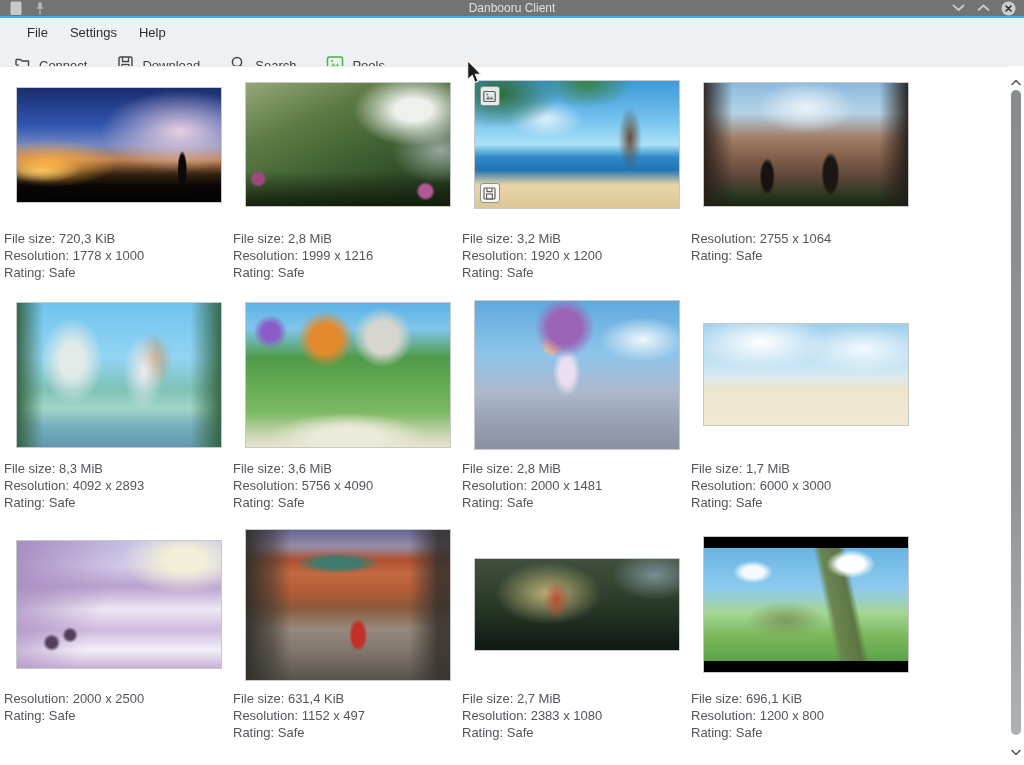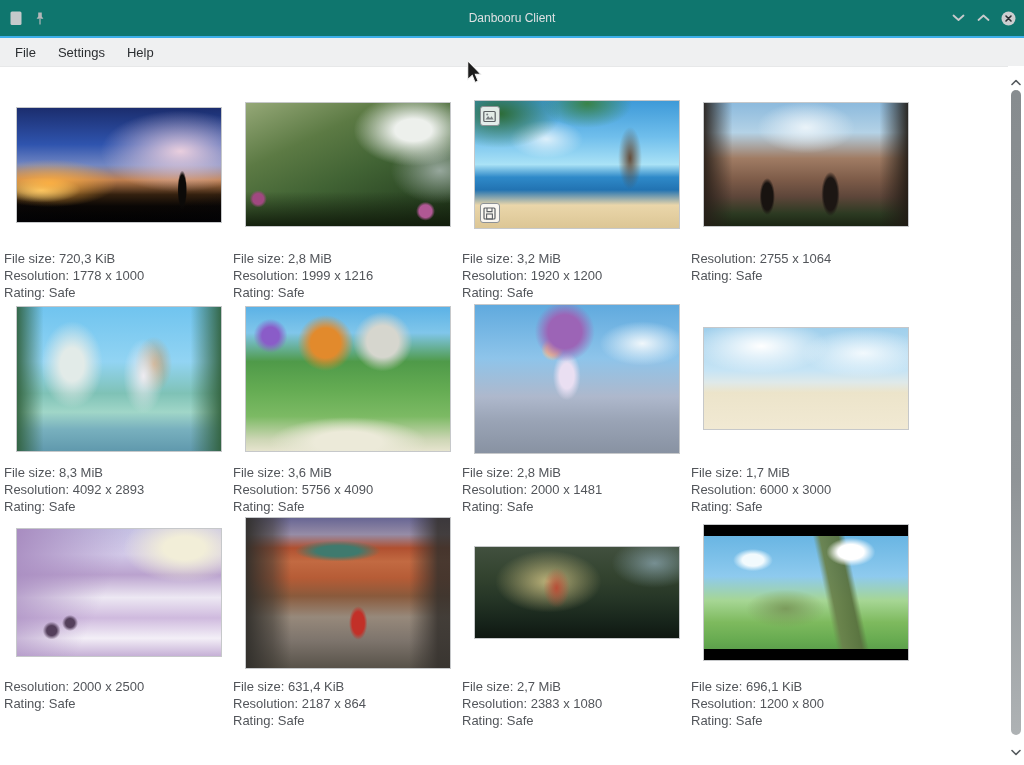--- a/index.html
+++ b/index.html
@@ -1,38 +1,38 @@
 <!DOCTYPE html>
 <html><head>
 <meta charset="utf-8">
 <style>
   * { margin:0; padding:0; box-sizing:border-box; }
   html,body { width:1024px; height:765px; overflow:hidden; }
   body { font-family:"Liberation Sans", sans-serif; background:#ffffff; position:relative; }
 
   
-  .titlebar { height:36px; background:#0f766e; display:flex; align-items:center; position:relative; }
+  .titlebar { height:16px; background:#737373; display:flex; align-items:center; position:relative; }
   .titlebar-accent { height:2px; background:#3daee9; }
   .tb-left { display:flex; align-items:center; gap:8px; padding-left:8px; }
   .tb-title { position:absolute; left:0; right:0; text-align:center; color:#dee0e2; font-size:12px; pointer-events:none; }
   .tb-controls { margin-left:auto; display:flex; align-items:center; gap:9px; padding-right:8px; z-index:2; }
   .tb-btn { display:inline-flex; align-items:center; justify-content:center; width:16px; height:16px; }
 
   
-  .menubar { height:28px; background:#eff0f1; display:flex; align-items:center; padding-left:4px; }
+  .menubar { height:28px; background:#eff0f1; display:flex; align-items:center; padding-left:16px; }
   .menu-item { font-size:13px; color:#2b2e31; padding:5px 11px; cursor:default; }
 
   
   .toolbar { height:38px; background:#eff0f1; display:flex; align-items:center; padding-left:14px; gap:30px; }
   .tool-btn { display:flex; align-items:center; gap:8px; }
   .tool-label { font-size:13px; color:#3a3e42; }
 
   
   .content { position:absolute; top:66px; left:0; right:0; bottom:0; background:#ffffff; border-top:1px solid #e7e8e9; }
-  .grid { padding:20px 0 0 4px; display:grid; grid-template-columns:repeat(4, 229px); }
+  .grid { padding:0 0 0 4px; display:grid; grid-template-columns:repeat(4, 229px); row-gap:16px; }
   .cell { width:229px; }
   .thumb-box { height:155px; display:flex; align-items:center; justify-content:center; }
   .thumb { position:relative; border:1px solid #c6c8ca; background:#dddddd; }
   .caption { margin-top:8px; }
   .cap-line { font-size:13px; line-height:17px; color:#52555a; white-space:nowrap; }
 
   .thumb-overlay { position:absolute; left:5px; width:20px; height:20px; background:rgba(252,252,252,0.88);
     border:1px solid #8d9195; border-radius:3px; display:flex; align-items:center; justify-content:center; }
   .thumb-overlay.top { top:5px; }
   .thumb-overlay.bottom { bottom:5px; }
@@ -249,21 +249,21 @@
         <div class="cap-line">Rating: Safe</div>
       </div>
     </div>
 
     <div class="cell">
       <div class="thumb-box">
         <div class="thumb" style="width:206px;height:152px;background:radial-gradient(ellipse 6% 15% at 55% 70%, #c23028 0% 50%, rgba(194,48,40,0) 75%),linear-gradient(to right, rgba(48,46,42,0.95) 0%, rgba(58,54,48,0.55) 13%, rgba(58,54,48,0) 22%, rgba(58,54,48,0) 80%, rgba(52,48,44,0.85) 94%),radial-gradient(ellipse 30% 10% at 45% 22%, #3f7a6e 0% 35%, rgba(63,122,110,0) 70%),linear-gradient(to bottom, #686694 0%, #968ca6 11%, #b05030 20%, #c26a42 29%, #b65c36 40%, #8a5a3c 52%, #97897b 66%, #7d746c 82%, #585249 100%)"></div>
       </div>
       <div class="caption">
         <div class="cap-line">File size: 631,4 KiB</div>
-        <div class="cap-line">Resolution: 2187 x 864</div>
+        <div class="cap-line">Resolution: 1152 x 497</div>
         <div class="cap-line">Rating: Safe</div>
       </div>
     </div>
 
     <div class="cell">
       <div class="thumb-box">
         <div class="thumb" style="width:206px;height:93px;background:radial-gradient(ellipse 10% 34% at 40% 45%, rgba(186,74,52,0.95), rgba(186,74,52,0) 65%),radial-gradient(ellipse 42% 55% at 36% 38%, rgba(222,206,140,0.8), rgba(222,206,140,0) 62%),radial-gradient(ellipse 35% 45% at 88% 18%, rgba(160,190,208,0.6), rgba(160,190,208,0) 60%),linear-gradient(to bottom, #41503e 0%, #33432f 32%, #253526 58%, #16231a 84%, #0f1711 100%)"></div>
       </div>
       <div class="caption">
         <div class="cap-line">File size: 2,7 MiB</div>

